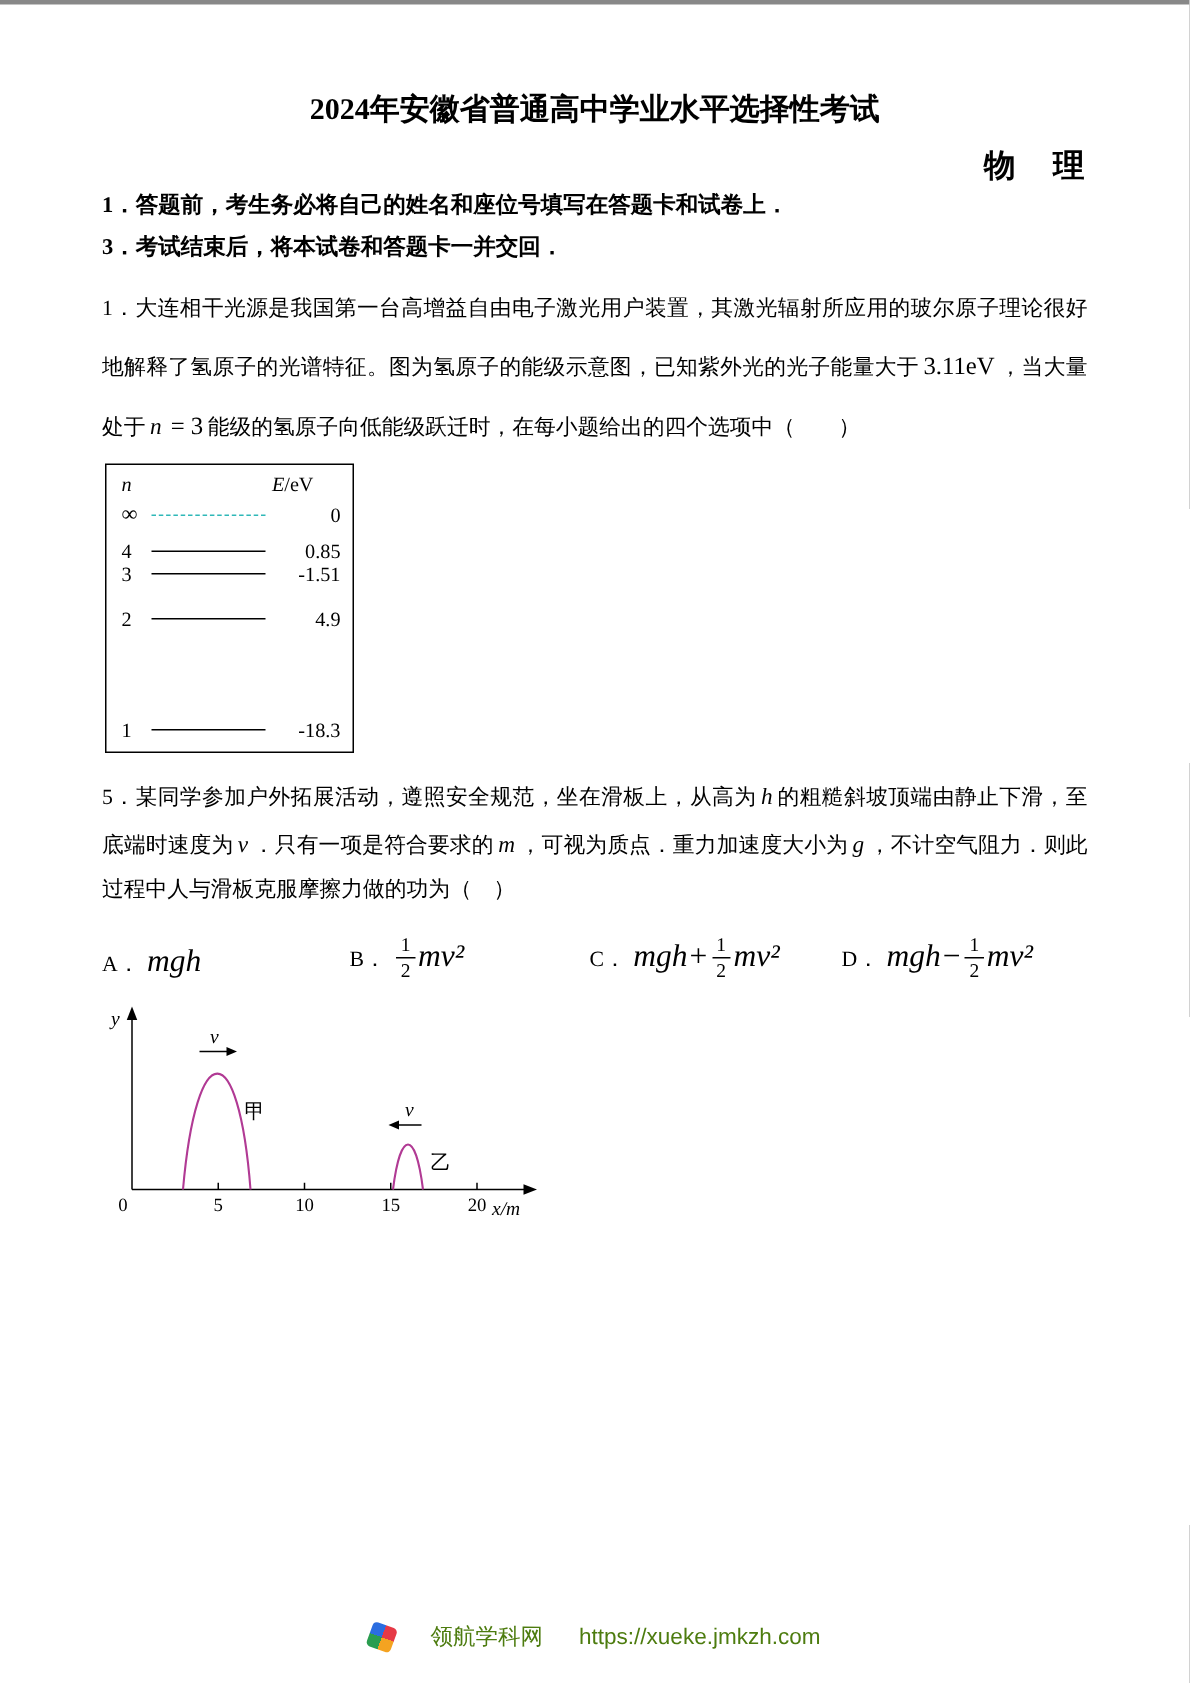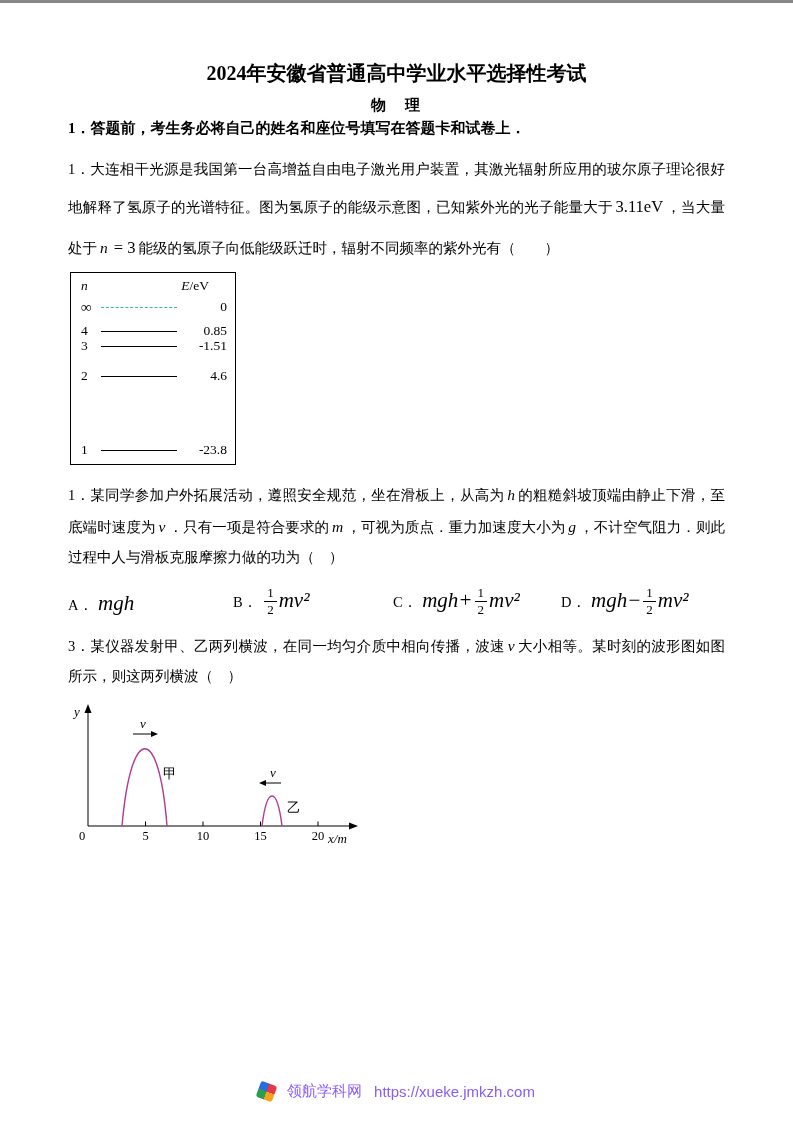--- a/index.html
+++ b/index.html
@@ -4,21 +4,21 @@
 <style>
   * { box-sizing: border-box; }
   body { margin: 0; background: #888; }
   .page {
     width: 793px; height: 1122px; margin: 3px auto; background: #fff;
     position: relative; padding: 58px 68px 0;
     font-family: "Liberation Serif", "DejaVu Serif", serif; color: #000;
     overflow: hidden;
   }
   .title { margin: 0; text-align: center; font-size: 20px; font-weight: 700; line-height: 1.2; }
-  .subject { margin: 11px 0 0; text-align: center; font-size: 15px; font-weight: 700; letter-spacing: 2px; }
+  .subject { margin: 11px 0 0; text-align: right; font-size: 21px; font-weight: 700; letter-spacing: 2px; }
   .note-head { margin: 18px 0 0; }
   .note, .note-head, .section-head {
     margin: 0; font-size: 15px; font-weight: 700; line-height: 1.85; text-align: justify;
   }
   .qtext { margin: 9px 0 0; font-size: 14.5px; line-height: 2.45; text-align: justify; }
   .qtext.tight { line-height: 2.05; margin-top: 14px; }
   .mnum { font-size: 16.5px; margin: 0 3px; }
   .mvar { font-style: italic; font-size: 15.5px; margin: 0 3px; }
 
   
@@ -41,39 +41,40 @@
   .olabel { margin-right: 5px; }
   .fml { font-style: italic; font-size: 21px; }
   .frac { display: inline-block; vertical-align: middle; text-align: center; line-height: 1.05;
           font-size: 13px; margin: 0 2px; transform: translateY(-2px); }
   .fnum { display: block; border-bottom: 1px solid #000; padding: 0 3px 1px; }
   .fden { display: block; padding-top: 1px; }
 
   .wavewrap { margin: 6px 0 0 -2px; }
 
   .footer { position: absolute; left: 0; right: 0; bottom: 24px; display: flex;
-            align-items: center; justify-content: center; gap: 12px;
-            color: #8b5cf6; font-size: 15px;
+            align-items: center; justify-content: center; gap: 24px;
+            color: #4d7c0f; font-size: 15px;
             font-family: "Liberation Sans", sans-serif; }
   .logo { width: 17px; height: 17px; border-radius: 3px; flex: 0 0 auto;
           background: conic-gradient(#e63946 0 25%, #f4a321 25% 50%, #2a9d4f 50% 75%, #2b6de0 75% 100%);
           transform: rotate(20deg); }
 </style>
 </head>
 <body>
 
 <div class="page">
 
   <h1 class="title">2024年安徽省普通高中学业水平选择性考试</h1>
   <h2 class="subject">物　理</h2>
 
   <p class="note">1．答题前，考生务必将自己的姓名和座位号填写在答题卡和试卷上．</p>
+  <p class="note">3．考试结束后，将本试卷和答题卡一并交回．</p>
 
 
-  <p class="qtext"><span>1．大连相干光源是我国第一台高增益自由电子激光用户装置，其激光辐射所应用的玻尔原子理论很好地解释了氢原子的光谱特征。图为氢原子的能级示意图，已知紫外光的光子能量大于</span><span class="mnum">3.11eV</span><span>，当大量处于</span><span class="mvar">n</span><span class="mnum">= 3</span><span>能级的氢原子向低能级跃迁时，辐射不同频率的紫外光有（　　）</span></p>
+  <p class="qtext"><span>1．大连相干光源是我国第一台高增益自由电子激光用户装置，其激光辐射所应用的玻尔原子理论很好地解释了氢原子的光谱特征。图为氢原子的能级示意图，已知紫外光的光子能量大于</span><span class="mnum">3.11eV</span><span>，当大量处于</span><span class="mvar">n</span><span class="mnum">= 3</span><span>能级的氢原子向低能级跃迁时，在每小题给出的四个选项中（　　）</span></p>
 
   <div class="ediagram">
     <div class="eheader">
       <span class="ital">n</span>
       <span><span class="ital">E</span><span>/eV</span></span>
     </div>
     <div class="erow" style="top:26px">
       <span class="eln inf">∞</span>
       <span class="elline dashed"></span>
       <span class="elv">0</span>
@@ -84,40 +85,39 @@
       <span class="elv">0.85</span>
     </div>
     <div class="erow" style="top:65px">
       <span class="eln">3</span>
       <span class="elline"></span>
       <span class="elv">-1.51</span>
     </div>
     <div class="erow" style="top:95px">
       <span class="eln">2</span>
       <span class="elline"></span>
-      <span class="elv">4.6</span>
+      <span class="elv">4.9</span>
     </div>
     <div class="erow" style="top:169px">
       <span class="eln">1</span>
       <span class="elline"></span>
-      <span class="elv">-23.8</span>
+      <span class="elv">-18.3</span>
     </div>
   </div>
 
 
-  <p class="qtext tight"><span>1．某同学参加户外拓展活动，遵照安全规范，坐在滑板上，从高为</span><span class="mvar">h</span><span>的粗糙斜坡顶端由静止下滑，至底端时速度为</span><span class="mvar">v</span><span>．只有一项是符合要求的</span><span class="mvar">m</span><span>，可视为质点．重力加速度大小为</span><span class="mvar">g</span><span>，不计空气阻力．则此过程中人与滑板克服摩擦力做的功为（　）</span></p>
+  <p class="qtext tight"><span>5．某同学参加户外拓展活动，遵照安全规范，坐在滑板上，从高为</span><span class="mvar">h</span><span>的粗糙斜坡顶端由静止下滑，至底端时速度为</span><span class="mvar">v</span><span>．只有一项是符合要求的</span><span class="mvar">m</span><span>，可视为质点．重力加速度大小为</span><span class="mvar">g</span><span>，不计空气阻力．则此过程中人与滑板克服摩擦力做的功为（　）</span></p>
 
   <div class="optrow formulas">
     <span><span class="olabel">A．</span><span class="fml">mgh</span><span class="fml"></span></span>
     <span><span class="olabel">B．</span><span class="fml"></span><span class="frac"><span class="fnum">1</span><span class="fden">2</span></span><span class="fml">mv²</span></span>
     <span><span class="olabel">C．</span><span class="fml">mgh+</span><span class="frac"><span class="fnum">1</span><span class="fden">2</span></span><span class="fml">mv²</span></span>
     <span><span class="olabel">D．</span><span class="fml">mgh−</span><span class="frac"><span class="fnum">1</span><span class="fden">2</span></span><span class="fml">mv²</span></span>
   </div>
 
-  <p class="qtext tight" style="margin-top:8px"><span>3．某仪器发射甲、乙两列横波，在同一均匀介质中相向传播，波速</span><span class="mvar">v</span><span>大小相等。某时刻的波形图如图所示，则这两列横波（　）</span></p>
 
   <div class="wavewrap">
     <svg width="330" height="158" viewBox="0 0 330 158">
 
       <line x1="22" y1="128" x2="22" y2="14" stroke="#000" stroke-width="1"></line>
       <polygon points="22,6 18.5,15 25.5,15" fill="#000"></polygon>
       <text x="8" y="18" font-size="13" font-style="italic" font-family="Liberation Serif, serif">y</text>
 
       <line x1="22" y1="128" x2="284" y2="128" stroke="#000" stroke-width="1"></line>
       <polygon points="292,128 283,124.5 283,131.5" fill="#000"></polygon>

